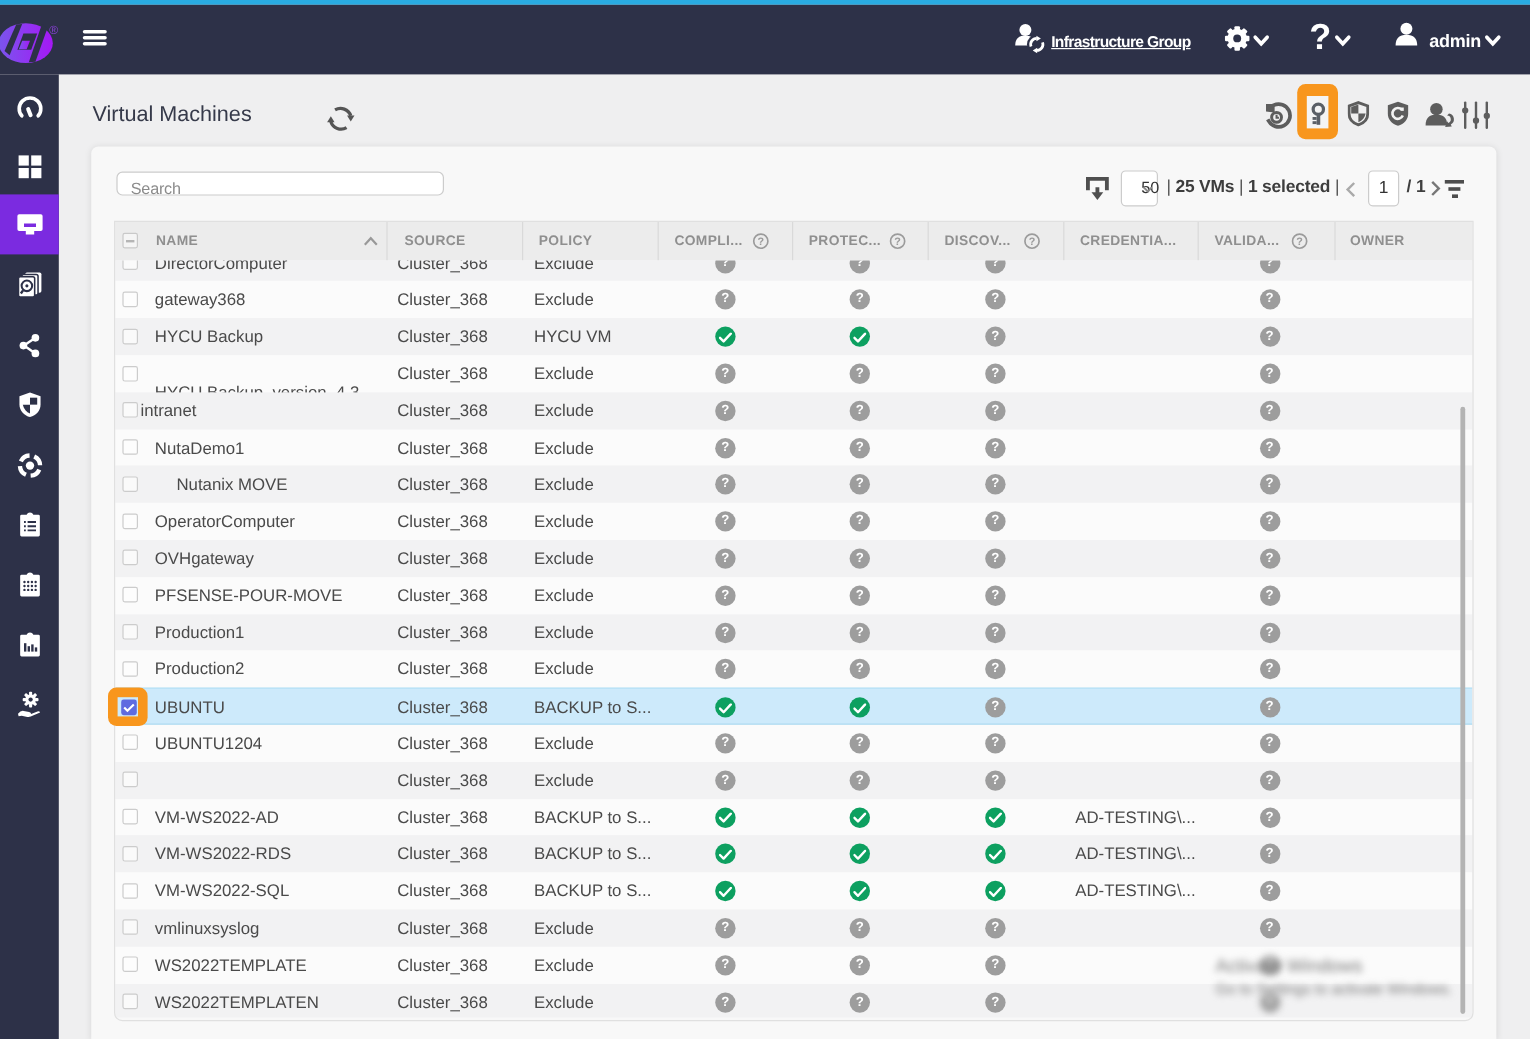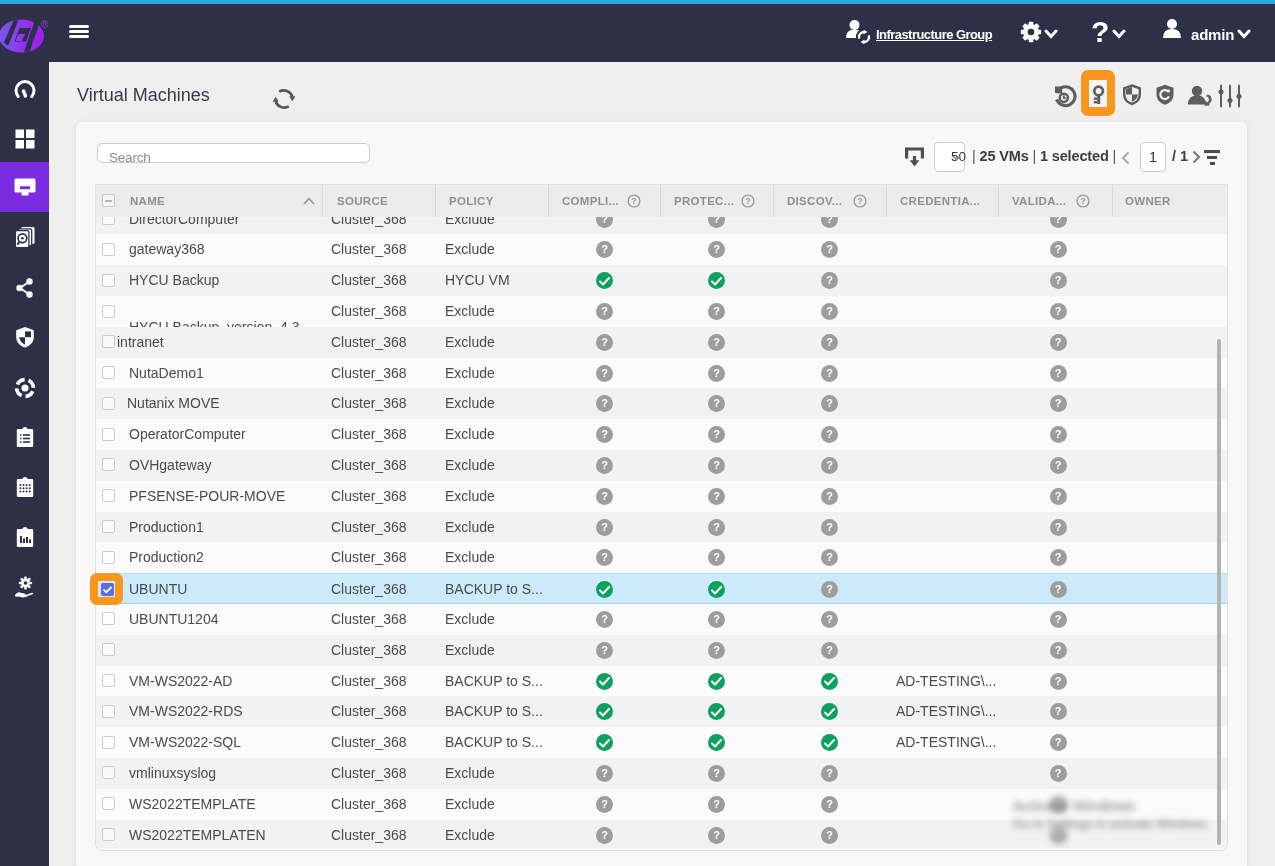--- a/index.html
+++ b/index.html
@@ -431,21 +431,21 @@
           <div class="cell" style="left:33px;">NutaDemo1</div>
           <div class="cell" style="left:235px;">Cluster_368</div>
           <div class="cell" style="left:349px;">Exclude</div>
           <div class="badge q" style="left:500px;">?</div>
           <div class="badge q" style="left:612px;">?</div>
           <div class="badge q" style="left:725px;">?</div>
           <div class="badge q" style="left:953.5px;">?</div>
         </div>
         <div class="row g">
           <div class="cb"></div>
-          <div class="cell" style="left:31px;text-align:right;">Nutanix MOVE</div>
+          <div class="cell" style="left:51px;text-align:right;">Nutanix MOVE</div>
           <div class="cell" style="left:235px;">Cluster_368</div>
           <div class="cell" style="left:349px;">Exclude</div>
           <div class="badge q" style="left:500px;">?</div>
           <div class="badge q" style="left:612px;">?</div>
           <div class="badge q" style="left:725px;">?</div>
           <div class="badge q" style="left:953.5px;">?</div>
         </div>
         <div class="row w">
           <div class="cb"></div>
           <div class="cell" style="left:33px;">OperatorComputer</div>

